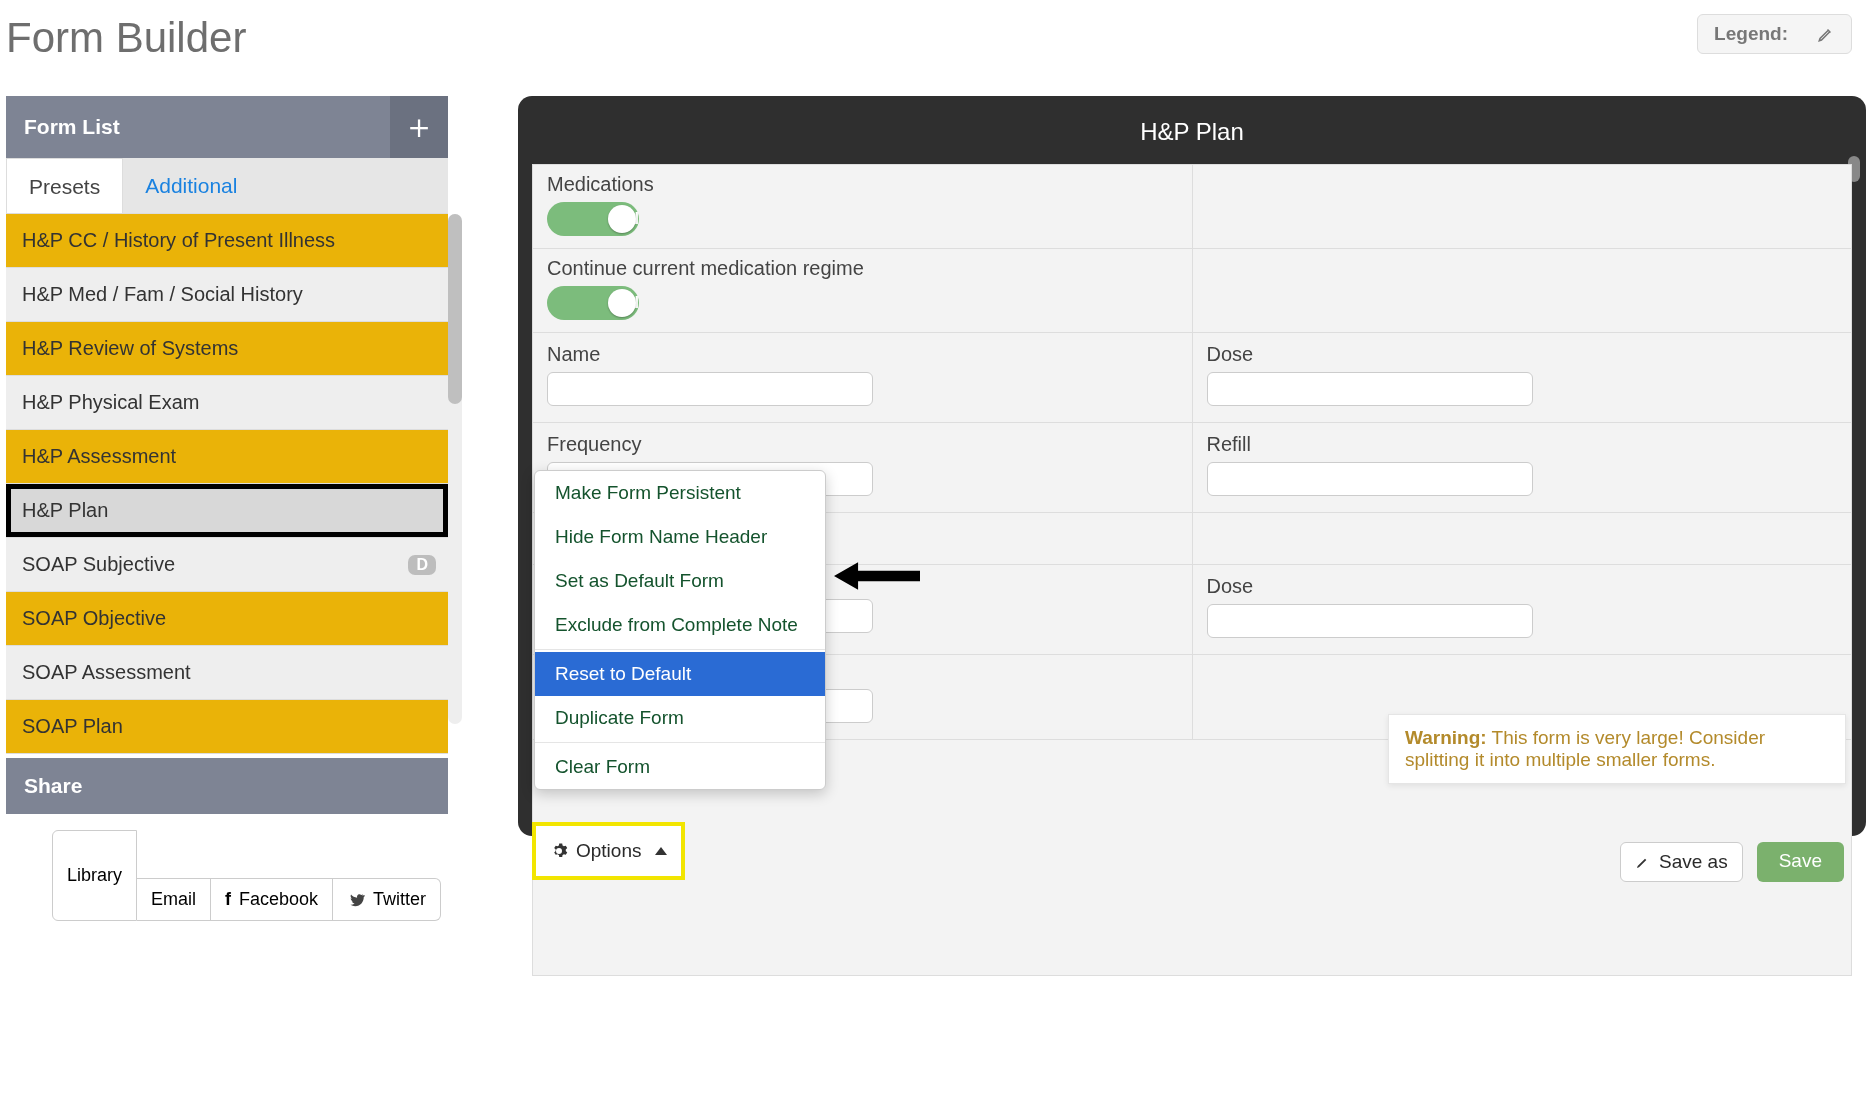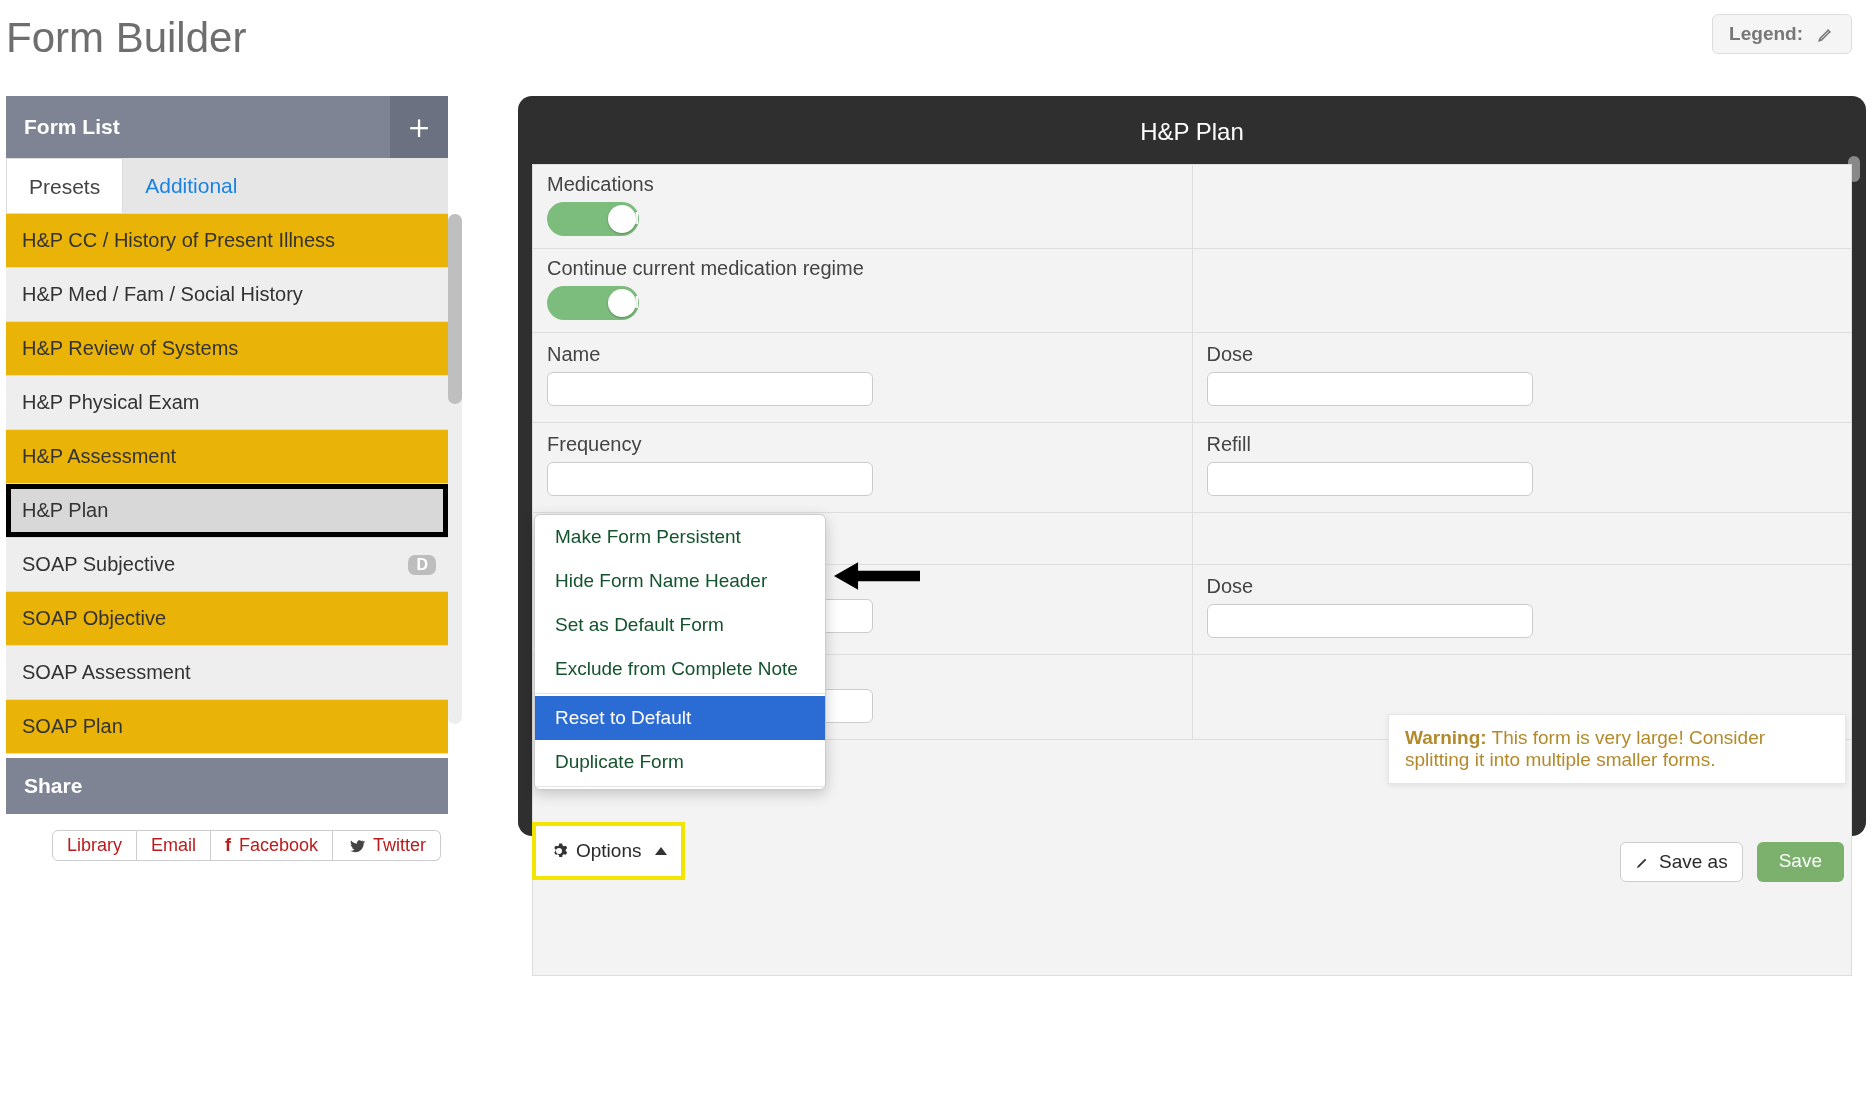--- a/index.html
+++ b/index.html
@@ -3,21 +3,21 @@
 <meta charset="utf-8">
 <style>
 :root{--slate:#7e8494;--text:#2a2a2a;--muted:#888;--border:#e2e2e2;--light:#f2f2f2;--panel-dark:#333;--green:#7cbc7c;--blue:#1d7fd6;--accent-blue:#2a6bd4;--link:#1a82e0;--warn:#b38a2b;--warn-bg:#fff;--save:#7bb16d;}
 *{box-sizing:border-box;font-family:Helvetica,Arial,sans-serif;}
 html,body{margin:0;padding:0;background:#fff;color:var(--text);}
 
 .page{width:1872px;height:1112px;position:relative;overflow:hidden;}
 
 .page-title{font-size:42px;font-weight:300;color:#6e6e6e;margin:14px 0 0 6px;}
 
-.legend-btn{position:absolute;top:14px;right:20px;border:1px solid #ddd;background:#f5f5f5;border-radius:6px;padding:8px 16px;display:flex;align-items:center;gap:14px;color:#777;font-size:19px;font-weight:700;}
+.legend-btn{position:absolute;top:14px;right:20px;border:1px solid #ddd;background:#f5f5f5;border-radius:6px;padding:8px 16px;display:flex;align-items:center;gap:29px;color:#777;font-size:19px;font-weight:700;}
 .legend-btn svg{width:18px;height:18px;stroke:#777;}
 
 .layout{display:flex;gap:70px;margin-top:34px;padding:0 6px;}
 
 .sidebar{width:442px;flex-shrink:0;}
 .panel-head{background:var(--slate);color:#fff;display:flex;align-items:center;justify-content:space-between;height:62px;}
 .panel-head .title{padding-left:18px;font-size:21px;font-weight:700;}
 .panel-head .add{width:58px;height:62px;background:#6b7180;display:flex;align-items:center;justify-content:center;font-size:34px;color:#fff;cursor:pointer;}
 .tabs{display:flex;background:#e6e6e6;border-bottom:1px solid #ddd;}
 .tab{padding:16px 22px 14px;font-size:21px;color:var(--link);cursor:pointer;}
@@ -25,24 +25,24 @@
 .form-list{position:relative;}
 .form-item{padding:15px 16px;font-size:20px;color:#333;background:#eee;border-bottom:1px solid #ddd;white-space:nowrap;overflow:hidden;position:relative;}
 .form-item.alt{background:#eab308;}
 .form-item.sel{background:#d8d8d8;box-shadow:inset 0 0 0 5px #000;}
 .form-item .badge{position:absolute;right:12px;top:50%;transform:translateY(-50%);background:#bdbdbd;color:#fff;border-radius:7px;padding:1px 8px;font-size:16px;font-weight:700;}
 .track{position:absolute;top:0;right:-14px;width:14px;height:510px;background:#eee;border-radius:7px;}
 .track .thumb{position:absolute;top:0;left:0;width:14px;height:190px;background:#bfbfbf;border-radius:7px;}
 
 .share-head{background:var(--slate);color:#fff;padding:16px 18px;font-size:21px;font-weight:700;margin-top:4px;}
 .share-row{display:flex;gap:0;padding:16px 0 0 46px;}
-.share-btn{border:1px solid #ccc;padding:4px 14px;font-size:18px;color:#b91c1c;display:flex;align-items:center;gap:8px;background:#fff;}
+.share-btn{border:1px solid #ccc;padding:10px 14px;font-size:18px;color:#000000;display:flex;align-items:center;gap:8px;background:#fff;}
 .share-btn:first-child{border-radius:6px 0 0 6px;}
 .share-btn:last-child{border-radius:0 6px 6px 0;}
-.share-btn+.share-btn{border-left:none;}
+.share-btn+.share-btn{border-left:none;margin-top:48px;}
 
 .canvas-wrap{flex:1;position:relative;}
 .canvas{background:#2f2f2f;border-radius:14px;padding:14px 14px 0 14px;position:relative;height:740px;}
 .canvas-title{color:#fff;text-align:center;font-size:24px;padding:8px 0 18px;}
 .scroll-ind{position:absolute;right:6px;top:60px;width:12px;height:26px;background:#888;border-radius:6px;}
 .form-body{background:#f3f3f3;height:812px;overflow:hidden;border:1px solid #ddd;position:relative;}
 .row{display:flex;border-bottom:1px solid #ddd;}
 .cell{flex:1;border-right:1px solid #ddd;padding:10px 14px 16px;}
 .cell:last-child{border-right:none;}
 .lbl{font-size:20px;color:#444;margin-bottom:6px;}
@@ -201,20 +201,21 @@
 
       <div class="opt-menu">
         <div class="opt-item">Make Form Persistent</div>
         <div class="opt-item">Hide Form Name Header</div>
         <div class="opt-item">Set as Default Form</div>
         <div class="opt-item">Exclude from Complete Note</div>
         <div class="opt-sep"></div>
         <div class="opt-item hl">Reset to Default</div>
         <div class="opt-item">Duplicate Form</div>
         <div class="opt-sep"></div>
+        <div class="opt-item">Clear Form</div>
       </div>
 
       <div class="pointer-arrow">
         <svg viewBox="0 0 100 40">
               <polygon points="0,20 28,4 28,14 100,14 100,26 28,26 28,36" fill="#000"></polygon>
             </svg>
       </div>
 
       <div class="warning">
         <b>Warning:</b><span> This form is very large! Consider splitting it into multiple smaller forms.</span>

